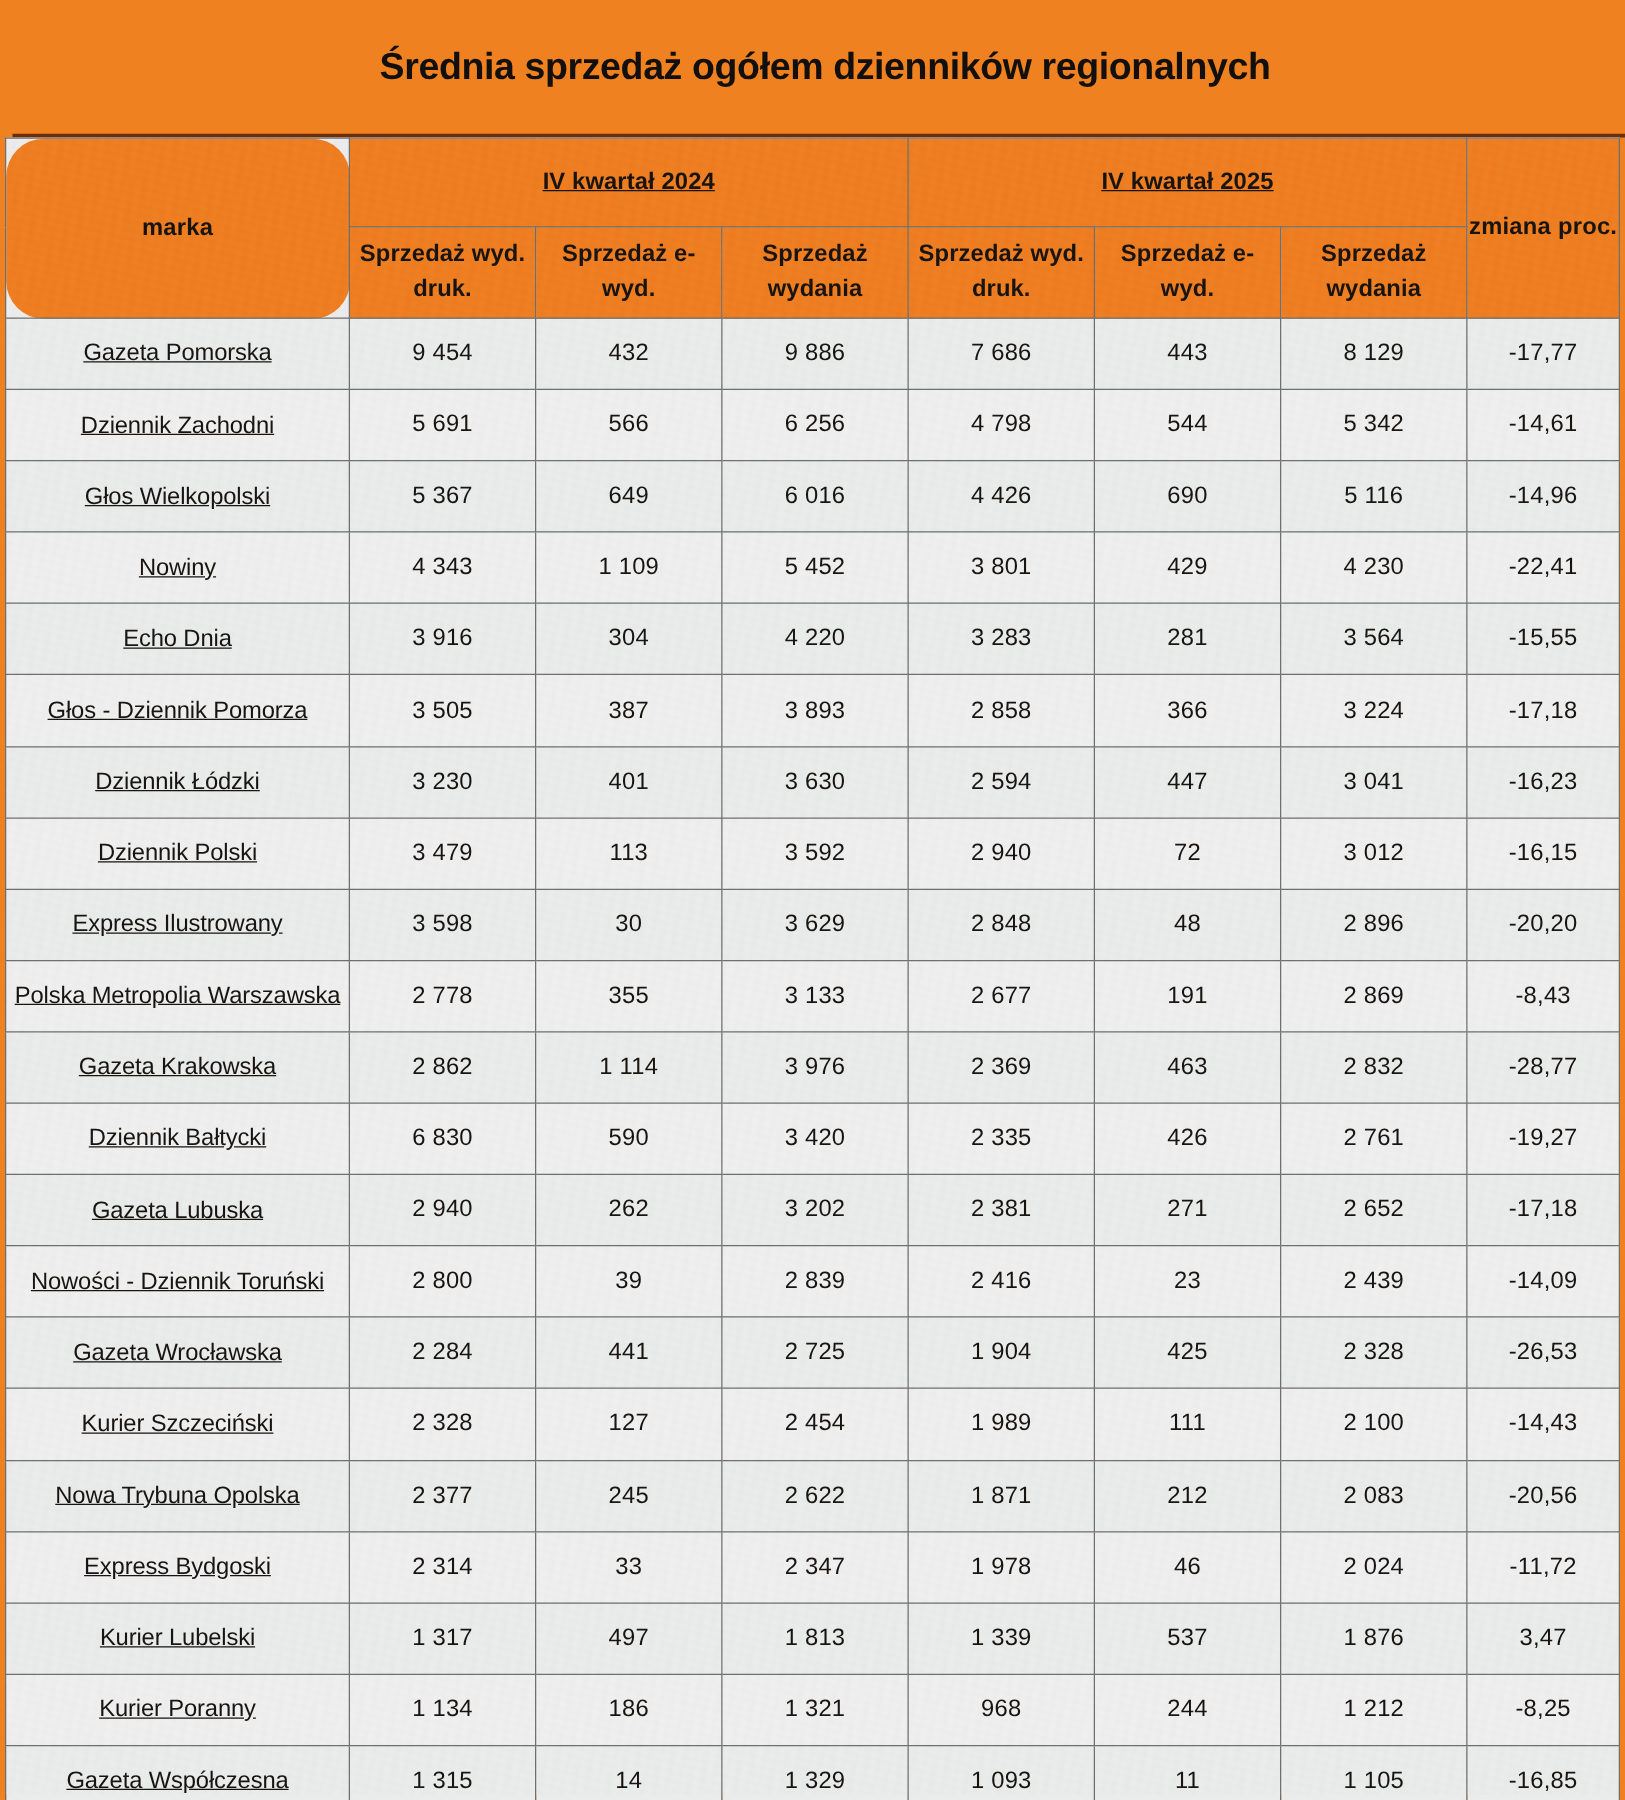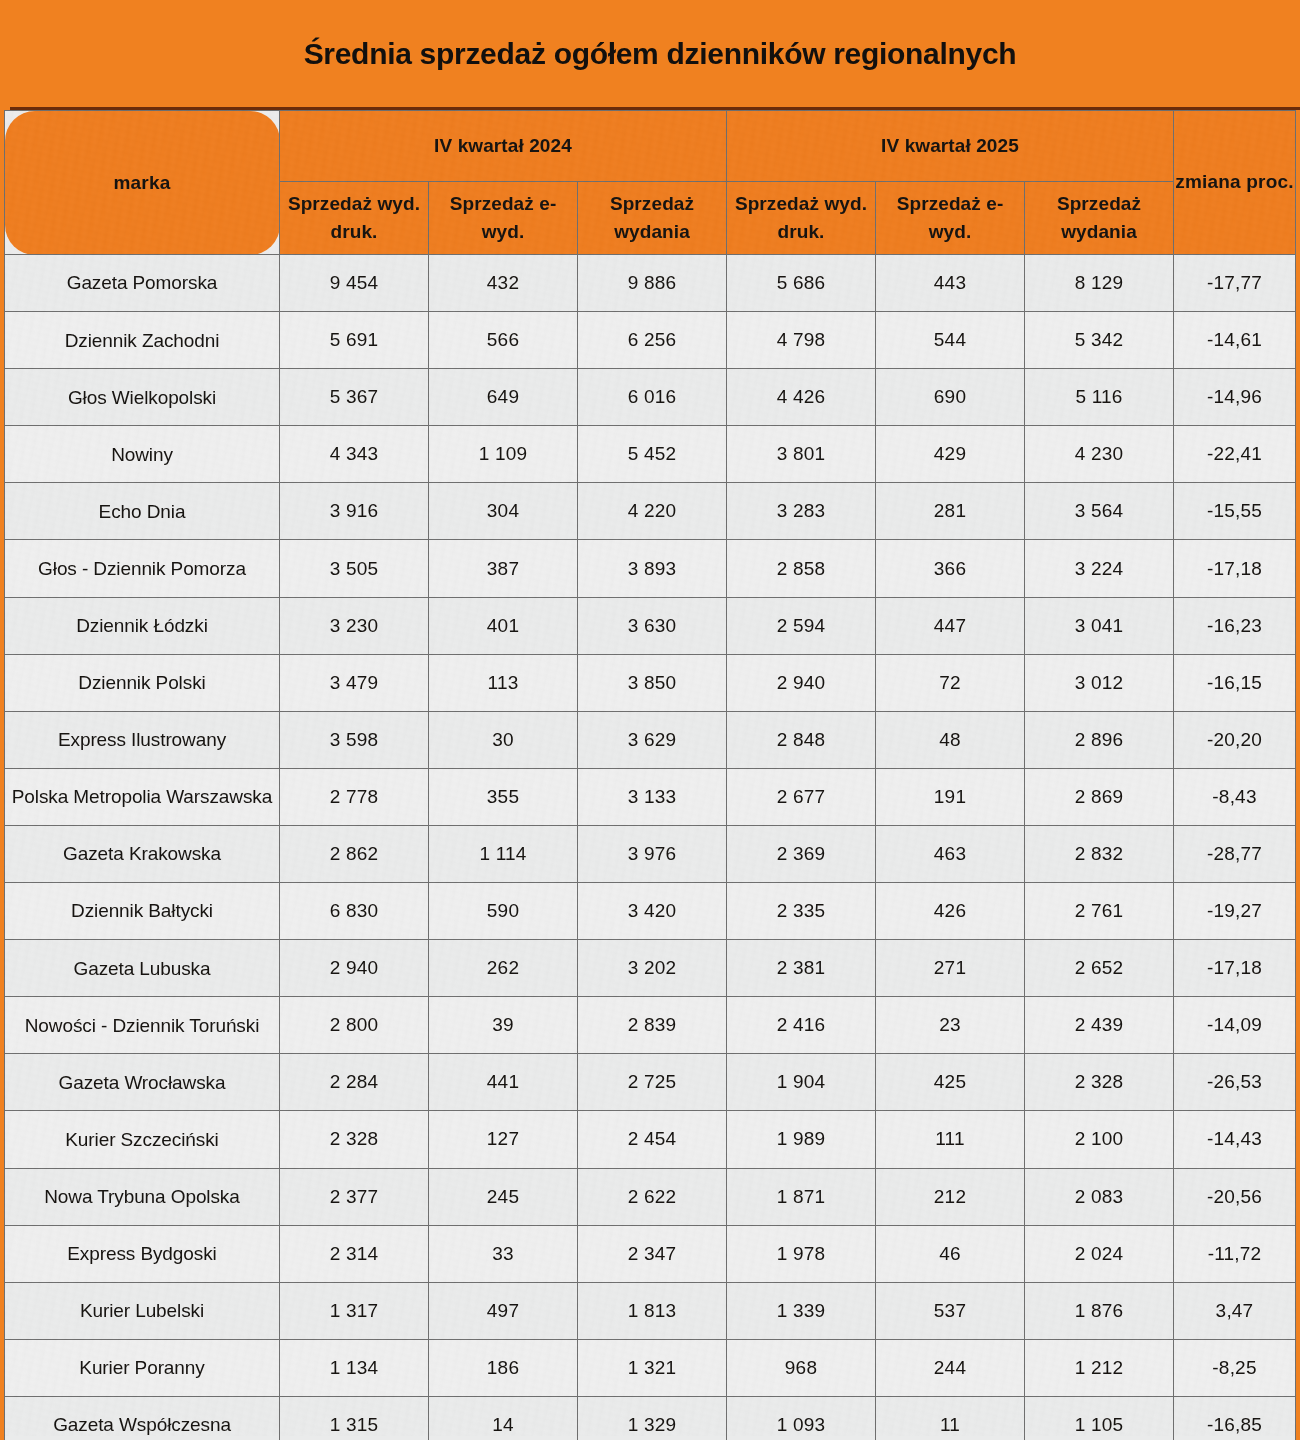--- a/index.html
+++ b/index.html
@@ -52,41 +52,41 @@
   thead th{
     background:#ef7d1f;
     border:1px solid #5c2508;
     color:#120f0c;
     font-weight:bold;
   }
   th.marka{
     width:274px;height:142px;font-size:20px;letter-spacing:0.2px;border-radius:30px;
   }
   th.qgroup{
-    height:70px;font-size:21px;letter-spacing:0.1px;
+    height:70px;font-size:21px;letter-spacing:0.1px;text-decoration:underline;
   }
   th.zmiana{
     width:121px;height:142px;font-size:16px;line-height:1.9;letter-spacing:0.2px;
   }
   th.sub{
     height:72px;font-size:14.5px;line-height:1.45;letter-spacing:0.1px;
     padding:0 6px;
   }
 
   
   tbody tr{height:56.1px;}
   tbody td{
     background:#eceded;
     height:56.1px;
     border:1px solid #70706f;
   }
   tbody tr:nth-child(odd) td{background:#eaebeb;}
   tbody tr:nth-child(even) td{background:#efefef;}
   td.brand{
-    font-size:20.5px;line-height:1.12;padding:0 4px;letter-spacing:-0.1px;
+    font-size:20.5px;line-height:1.12;padding:0 4px;letter-spacing:-0.1px;text-decoration:underline;
   }
   td.num{font-size:20.5px;letter-spacing:0.2px;}
   td.chg{font-size:20.5px;letter-spacing:0.2px;}
 
   
   .paper{
     position:absolute;left:4px;top:110px;width:1292px;height:1326px;
     pointer-events:none;
     opacity:.16;
     background:
@@ -127,21 +127,21 @@
           <th class="sub colw5">Sprzedaż e-wyd.</th>
           <th class="sub colw6">Sprzedaż wydania</th>
         </tr>
       </thead>
       <tbody id="tbody">
           <tr>
             <td class="brand">Gazeta Pomorska</td>
             <td class="num">9 454</td>
             <td class="num">432</td>
             <td class="num">9 886</td>
-            <td class="num">5 686</td>
+            <td class="num">7 686</td>
             <td class="num">443</td>
             <td class="num">8 129</td>
             <td class="chg">-17,77</td>
           </tr>
           <tr>
             <td class="brand">Dziennik Zachodni</td>
             <td class="num">5 691</td>
             <td class="num">566</td>
             <td class="num">6 256</td>
             <td class="num">4 798</td>
@@ -196,21 +196,21 @@
             <td class="num">3 630</td>
             <td class="num">2 594</td>
             <td class="num">447</td>
             <td class="num">3 041</td>
             <td class="chg">-16,23</td>
           </tr>
           <tr>
             <td class="brand">Dziennik Polski</td>
             <td class="num">3 479</td>
             <td class="num">113</td>
-            <td class="num">3 850</td>
+            <td class="num">3 592</td>
             <td class="num">2 940</td>
             <td class="num">72</td>
             <td class="num">3 012</td>
             <td class="chg">-16,15</td>
           </tr>
           <tr>
             <td class="brand">Express Ilustrowany</td>
             <td class="num">3 598</td>
             <td class="num">30</td>
             <td class="num">3 629</td>

